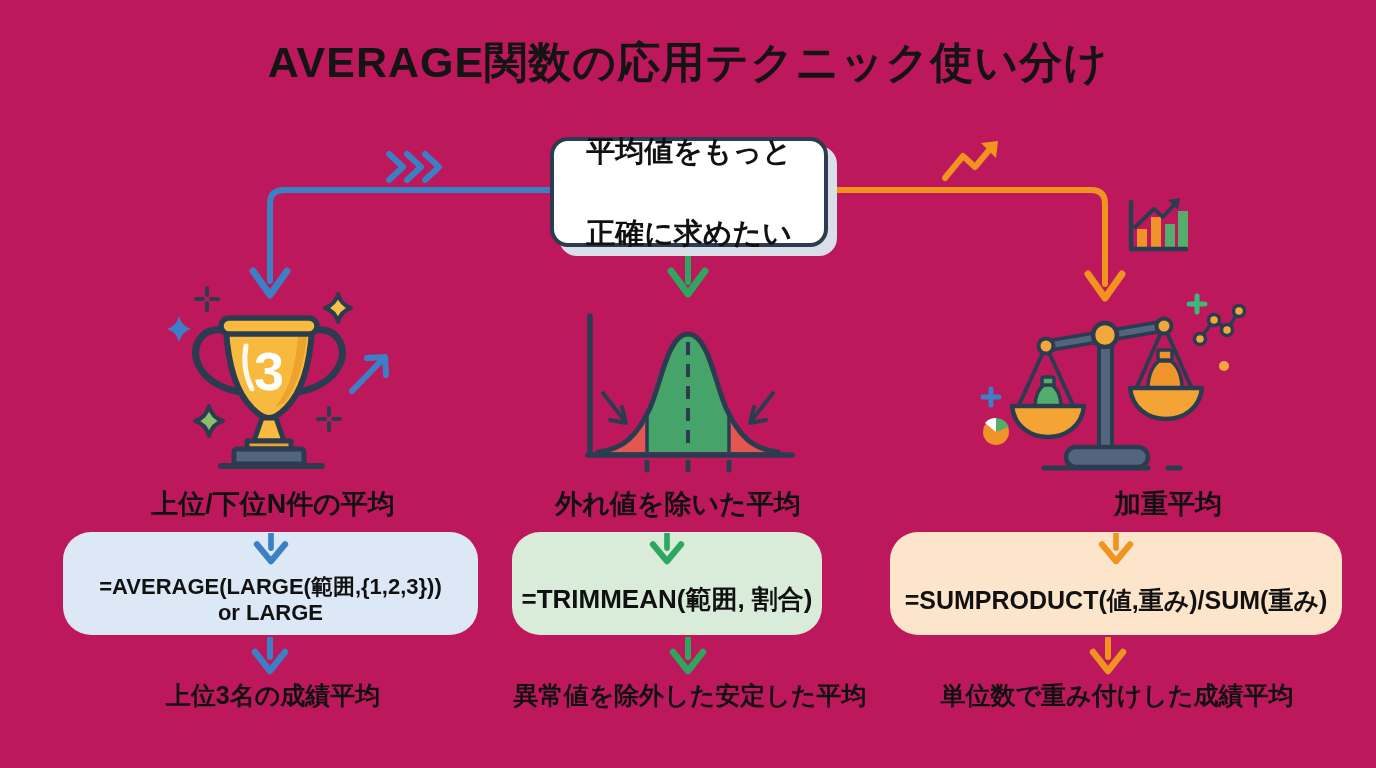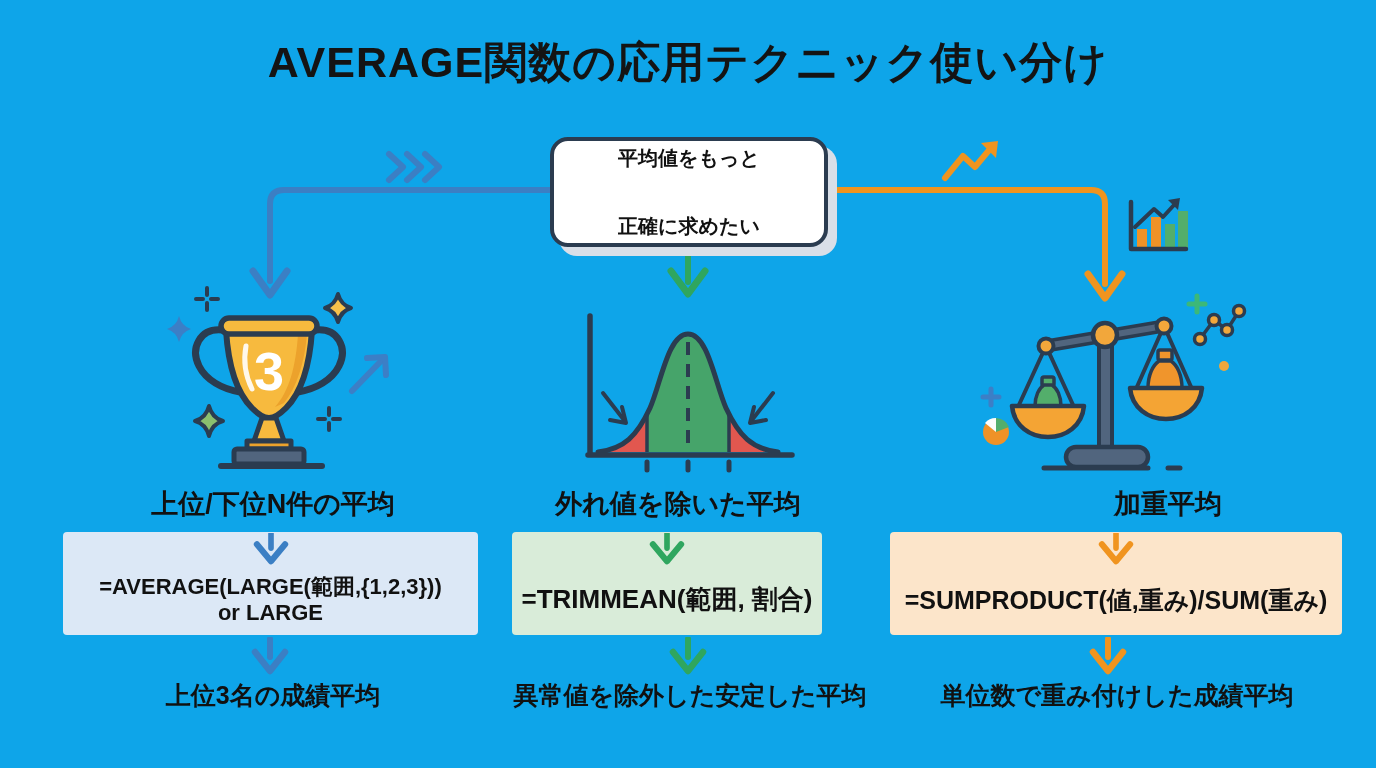--- a/index.html
+++ b/index.html
@@ -1,38 +1,38 @@
 <!DOCTYPE html>
 <html><head>
 <meta charset="utf-8">
 <style>
   html,body{margin:0;padding:0;background:#fcfcfa;}
   .canvas{
-    position:relative;width:1376px;height:768px;background:#0ea5e9;overflow:hidden;
+    position:relative;width:1376px;height:768px;background:#be185d;overflow:hidden;
     font-family:"Liberation Sans","DejaVu Sans",sans-serif;color:#111;
   }
   .title{
     position:absolute;top:34px;left:0;width:100%;text-align:center;
     font-size:43px;font-weight:800;letter-spacing:1px;color:#141414;
   }
   .decision-box{
     position:absolute;left:550px;top:137px;width:278px;height:110px;box-sizing:border-box;
     background:#ffffff;border:4px solid #2b3c50;border-radius:18px;
     box-shadow:9px 9px 0 #d9dfe8;z-index:2;
     display:flex;flex-direction:column;align-items:center;justify-content:center;
-    font-size:20px;font-weight:800;line-height:1.45;gap:39px;
+    font-size:29px;font-weight:800;line-height:1.45;gap:39px;
   }
   .layer{position:absolute;left:0;top:0;}
   .heading{
     position:absolute;top:486px;transform:translateX(-50%);
     font-size:27px;font-weight:800;white-space:nowrap;z-index:3;
   }
   .h1{left:273px}.h2{left:678px}.h3{left:1168px}
   .fbox{
-    position:absolute;top:532px;height:103px;border-radius:4px;z-index:1;
+    position:absolute;top:532px;height:103px;border-radius:28px;z-index:1;
     display:flex;flex-direction:column;align-items:center;
   }
   .fbox-blue{left:63px;width:415px;background:#dce8f6;}
   .fbox-green{left:512px;width:310px;background:#d9ecd9;}
   .fbox-orange{left:890px;width:452px;background:#fce5ca;}
   .box-arrow{flex:0 0 auto;margin-top:1px;}
   .formula-wrap{flex:1;display:flex;flex-direction:column;align-items:center;justify-content:center;}
   .formula{font-size:26px;font-weight:800;white-space:nowrap;line-height:1.2;}
   .fbox-blue .formula{font-size:22px;}
   .fbox-orange .formula{font-size:25px;}

